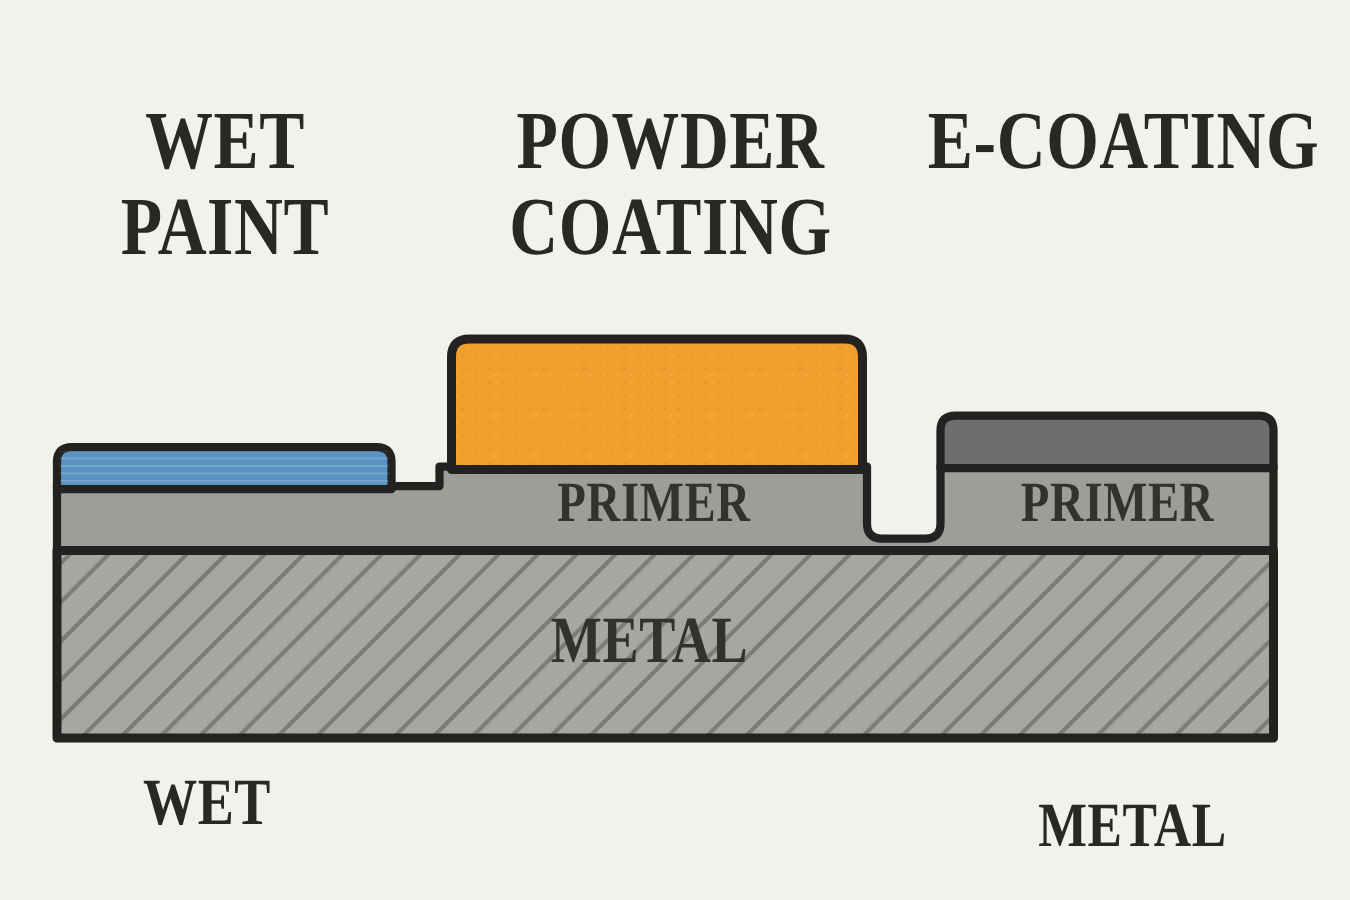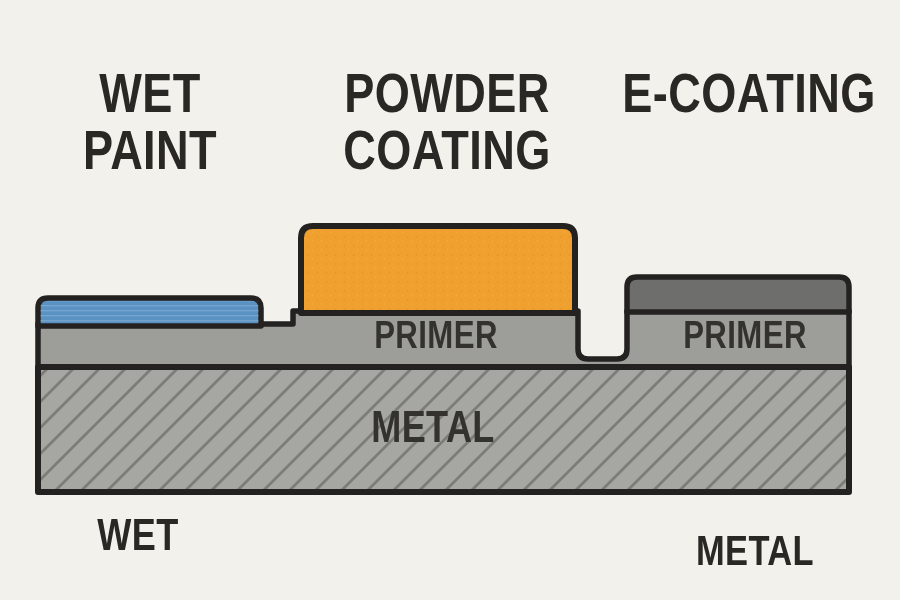--- a/index.html
+++ b/index.html
@@ -3,21 +3,21 @@
 <meta charset="utf-8">
 <style>
   * { margin: 0; padding: 0; box-sizing: border-box; }
   html, body { background: #e8e7e2; }
   .canvas {
     position: relative;
     width: 900px;
     height: 600px;
     overflow: hidden;
     background: var(--bg, #f2f1ec);
-    font-family: Liberation Sans, sans-serif;
+    font-family: Liberation Serif, serif;
   }
   .canvas svg { position: absolute; inset: 0; display: block; }
 
   .shape {
     stroke: var(--outline, #232220);
     stroke-linejoin: round;
     stroke-linecap: round;
   }
   .fill-primer   { fill: var(--primer, #9d9d9a); }
   .fill-blue     { fill: var(--wet-paint, #5b92c4); }

